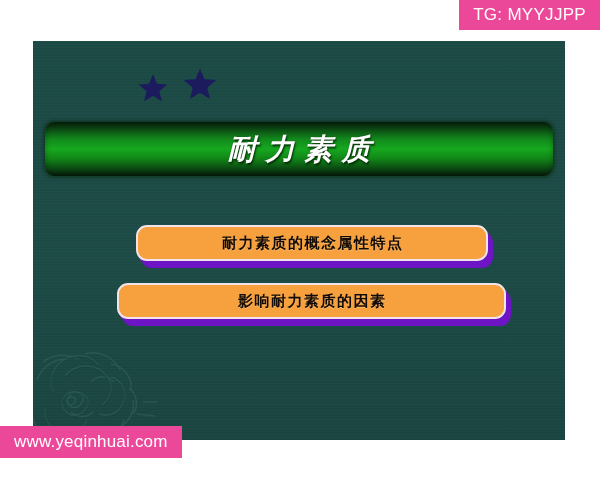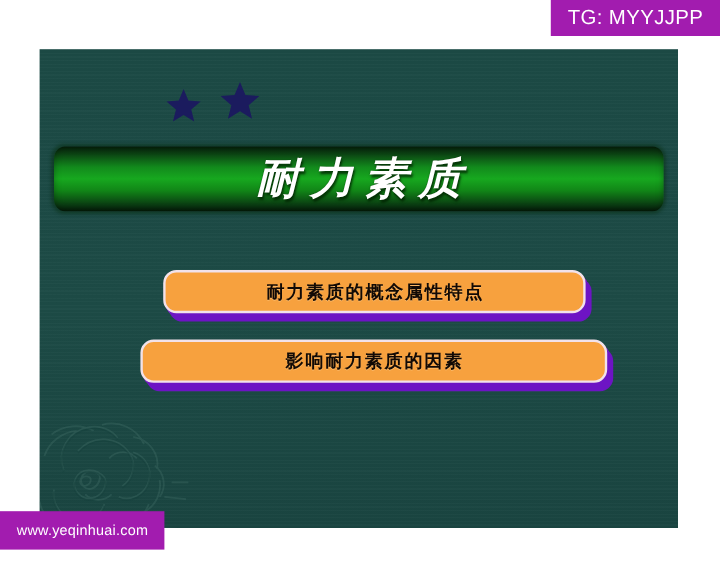--- a/index.html
+++ b/index.html
@@ -71,21 +71,21 @@
     box-shadow:
       0 0 3px 2px rgba(8,48,20,0.55),
       inset 0 0 6px rgba(0,0,0,0.35);
     display: flex;
     align-items: center;
     justify-content: center;
   }
   #title-text {
     color: #ffffff;
     font-family: "DejaVu Serif", serif;
-    font-size: 36px;
+    font-size: 29px;
     font-weight: 700;
     font-style: italic;
     letter-spacing: 9px;
     text-indent: 9px;
     line-height: 1;
     text-shadow:
       1px 2px 2px rgba(0,30,0,0.75),
       0 0 1px rgba(0,0,0,0.6);
     white-space: nowrap;
   }
@@ -117,41 +117,41 @@
     text-shadow: 0 1px 0 rgba(255,210,150,0.45);
   }
 
   #btn-1 { left: 103px; top: 184px; width: 352px; }
   #btn-2 { left:  84px; top: 242px; width: 389px; }
   #btn-3 { left:  82px; top: 295px; width: 397px; }
 
   
   .watermark {
     position: absolute;
-    background: #a21caf;
+    background: #ec4899;
     color: #ffffff;
     font-family: "Liberation Sans", sans-serif;
     display: flex;
     align-items: center;
     white-space: nowrap;
   }
   #wm-top {
     right: 0;
     top: 0;
     height: 30px;
     padding: 0 14px;
     font-size: 17px;
     letter-spacing: 0.3px;
   }
   #wm-bottom {
     left: 0;
     bottom: 22px;
     height: 32px;
     padding: 0 14px;
-    font-size: 12px;
+    font-size: 17px;
     letter-spacing: 0.2px;
   }
 </style>
 </head>
 <body>
 
 <div id="slide">
 
   <svg id="floral" viewBox="0 0 140 105">
     <g fill="none" stroke="#5f8c84" stroke-width="1.5" opacity="0.55">

